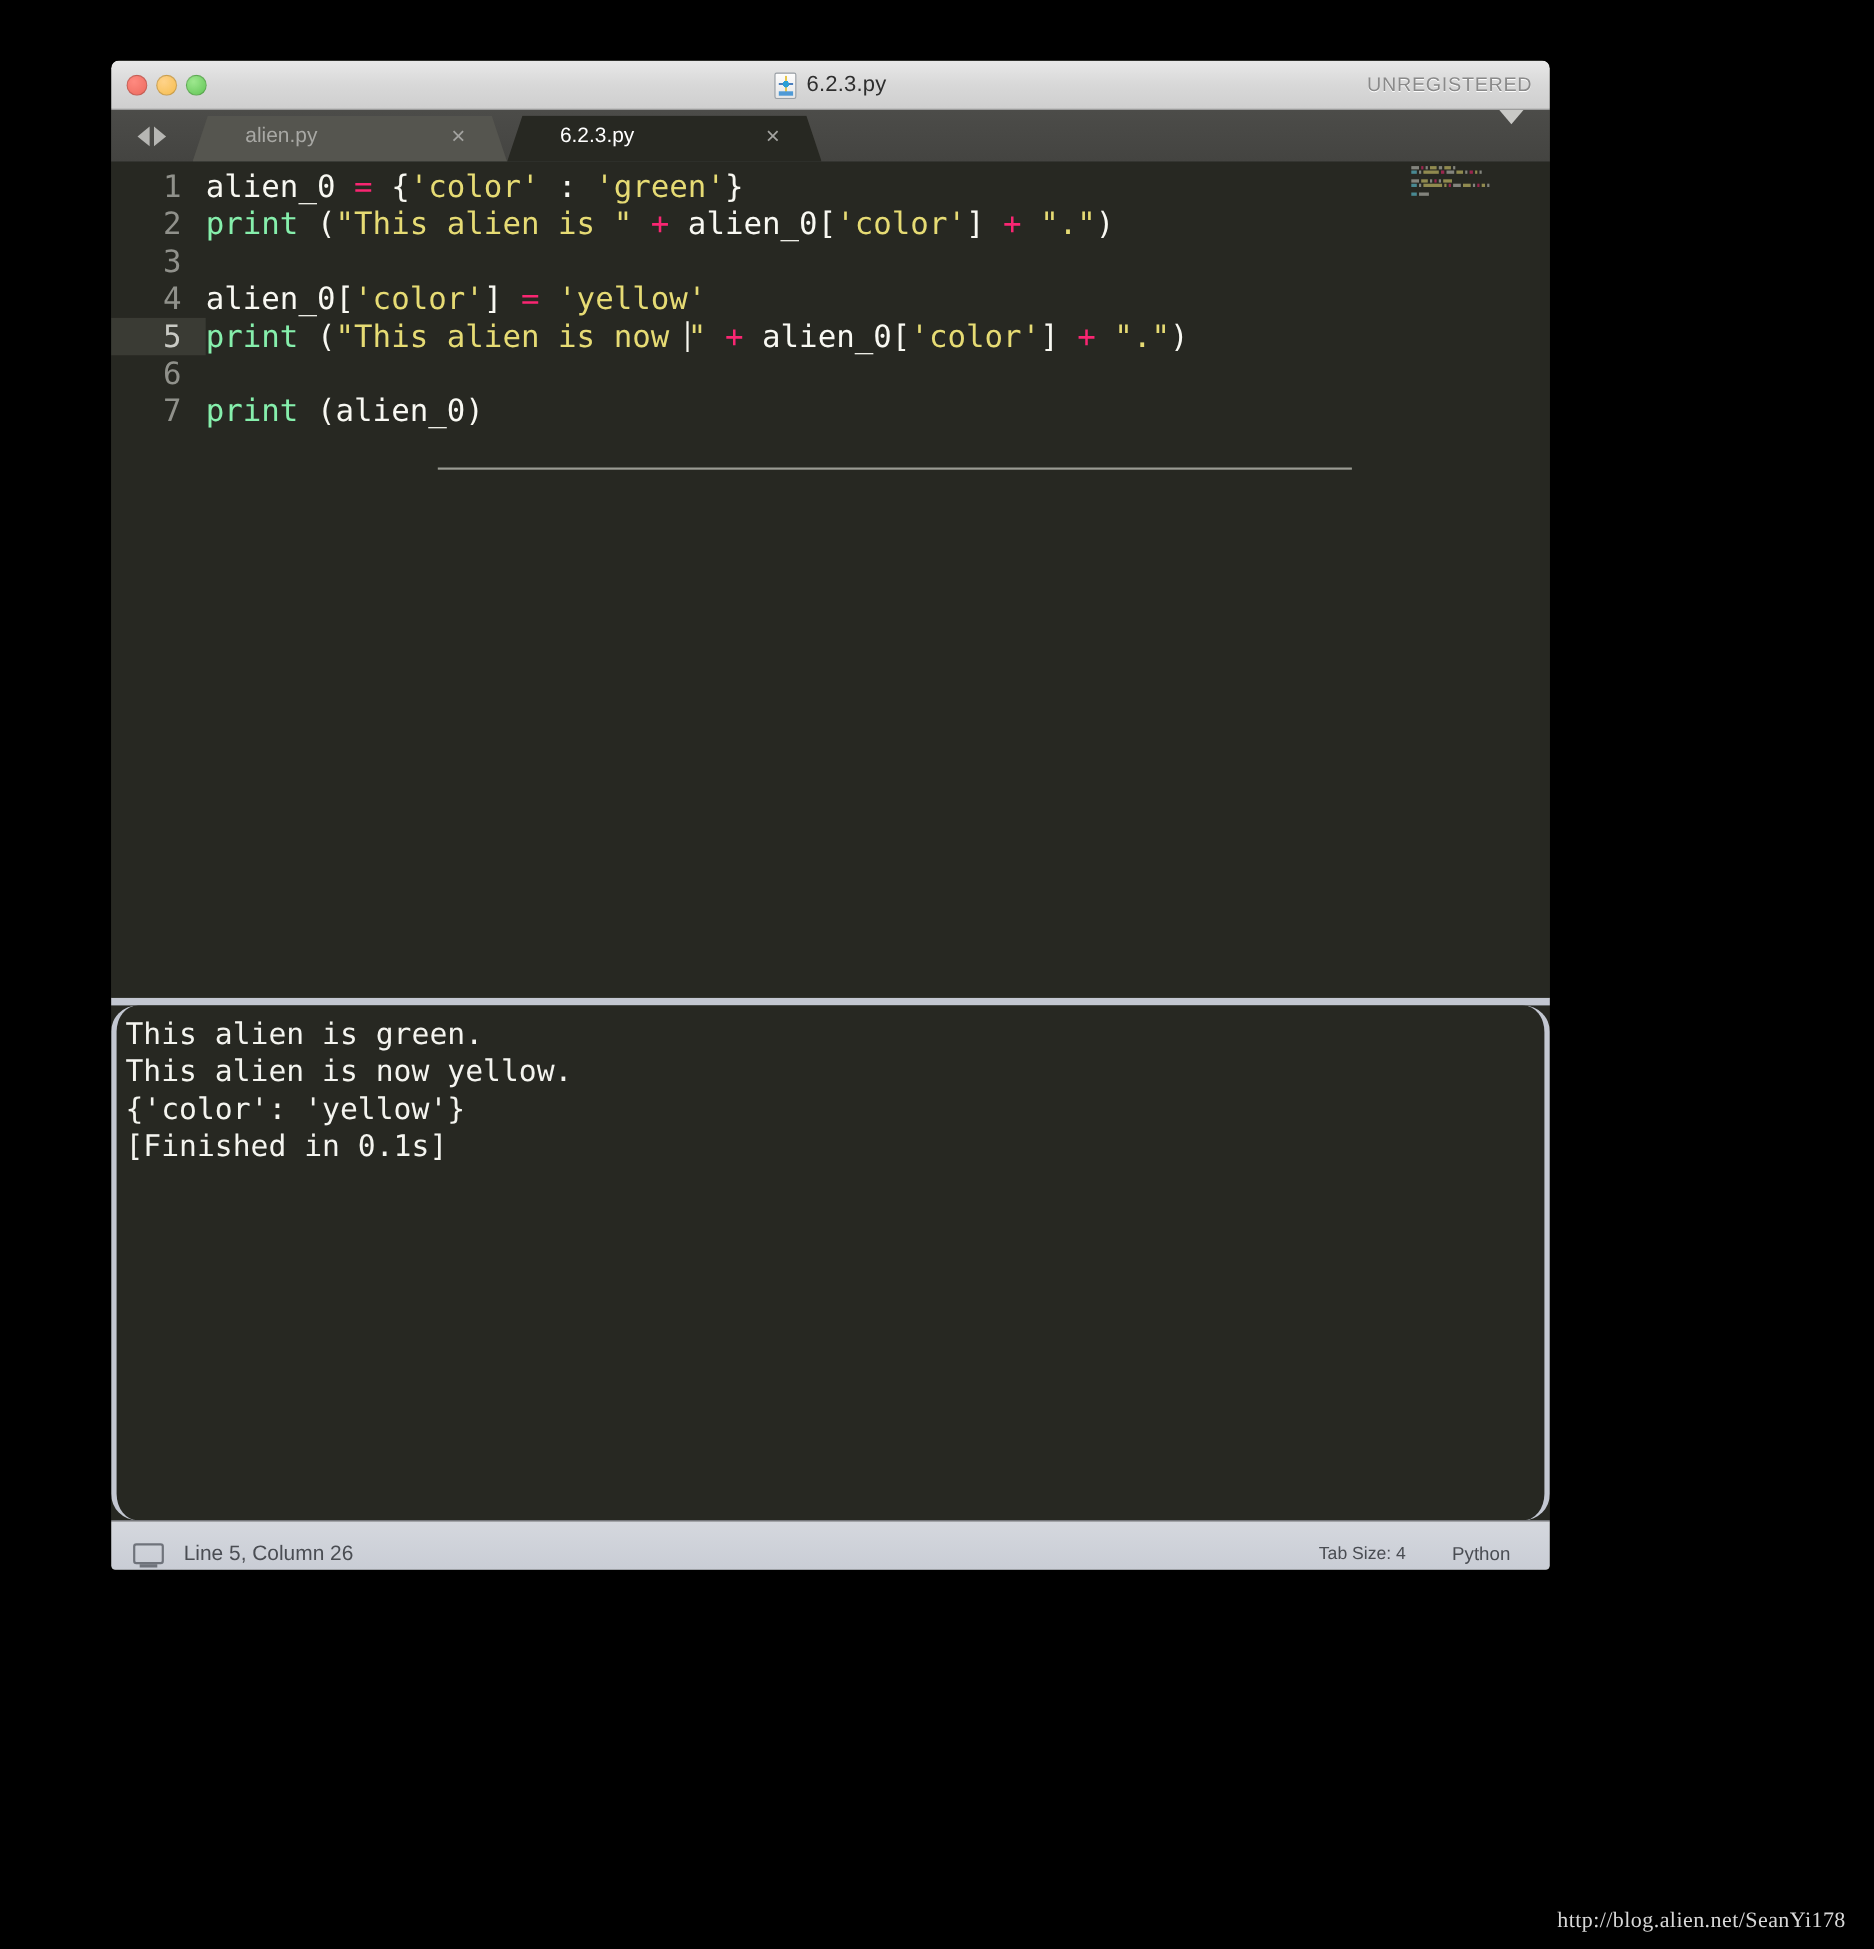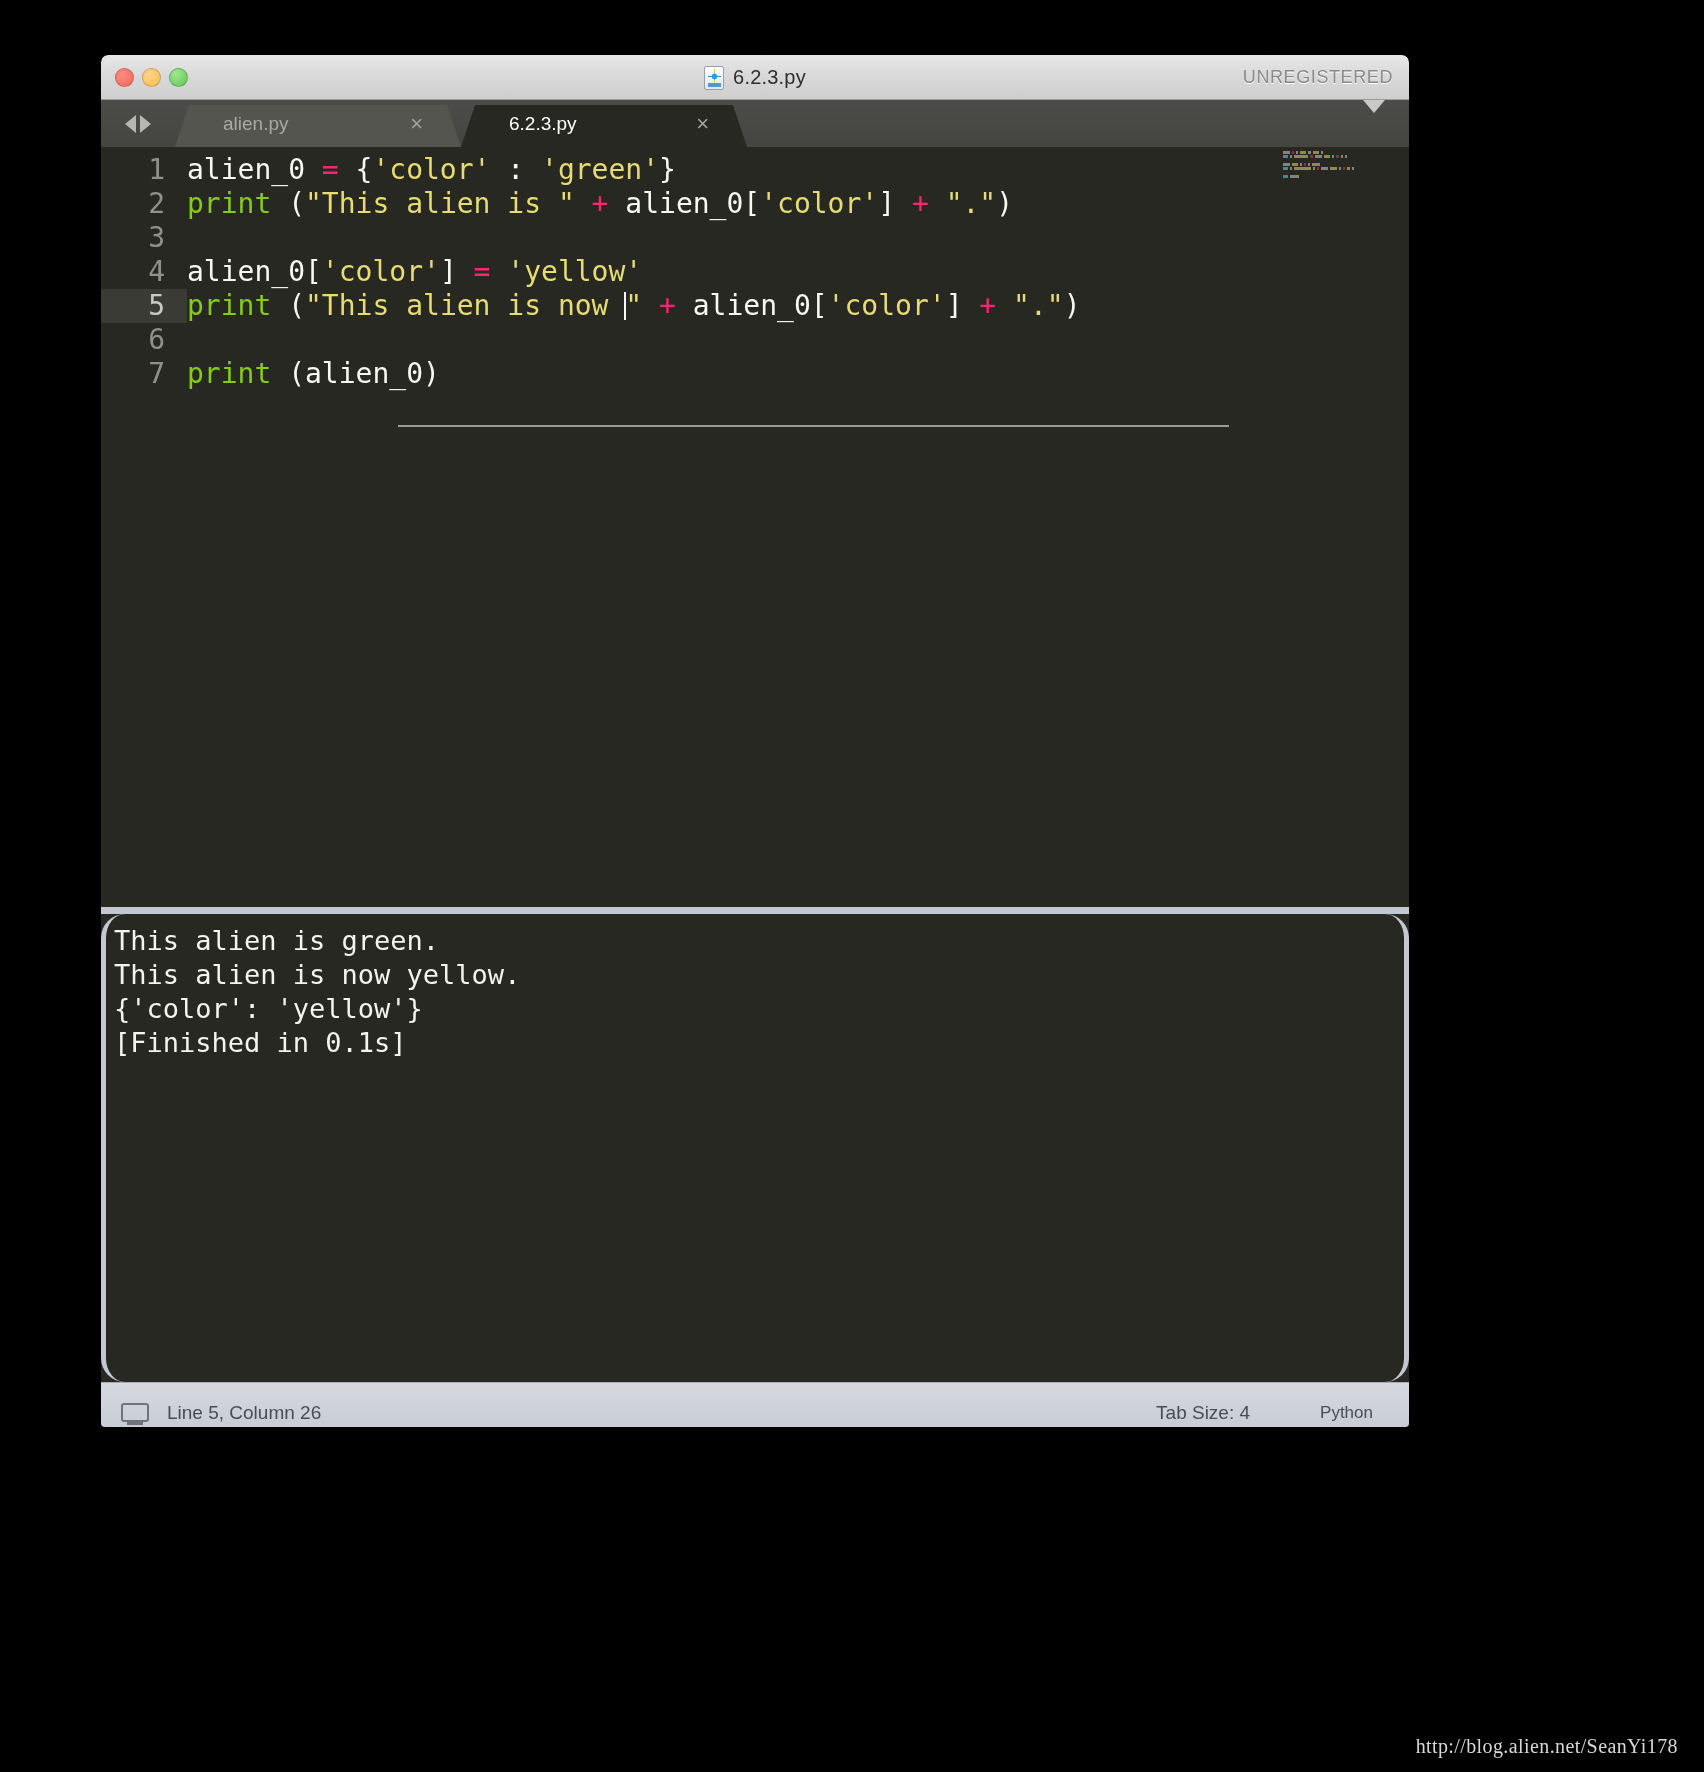--- a/index.html
+++ b/index.html
@@ -157,21 +157,21 @@
     text-align: right;
     padding-right: 22px;
     color: #90918b;
     position: relative; z-index: 2;
   }
   .eline.current .gutter { color: #c9cac4; }
   .code {
     position: relative; z-index: 2;
     color: #f8f8f2;
   }
-  .c-kw   { color: #84cc16; }
+  .c-kw   { color: #86efac; }
   .c-op   { color: #f92672; }
   .c-str  { color: #e6db74; }
   .c-pln  { color: #f8f8f2; }
   .cursor {
     display: inline-block;
     width: 2px; height: 28px;
     background: #f8f8f0;
     vertical-align: -5px;
     margin: 0 -1px;
   }
@@ -231,22 +231,22 @@
   #sb-icon::after {
     content: "";
     position: absolute; left: 4px; bottom: -5px;
     width: 16px; height: 3px; background: #6f737b;
   }
   #sb-pos {
     margin-left: 18px;
     font-size: 19px; color: #4a4d53;
   }
   #sb-tab {
-    margin-left: auto; margin-right: 70px;
-    font-size: 19px; color: #4a4d53;
+    margin-left: auto; margin-right: 42px;
+    font-size: 16px; color: #4a4d53;
   }
   #sb-lang {
     margin-right: 36px;
     font-size: 17px; color: #4a4d53;
   }
 
   
   #watermark {
     position: absolute;
     right: 26px; bottom: 14px;

